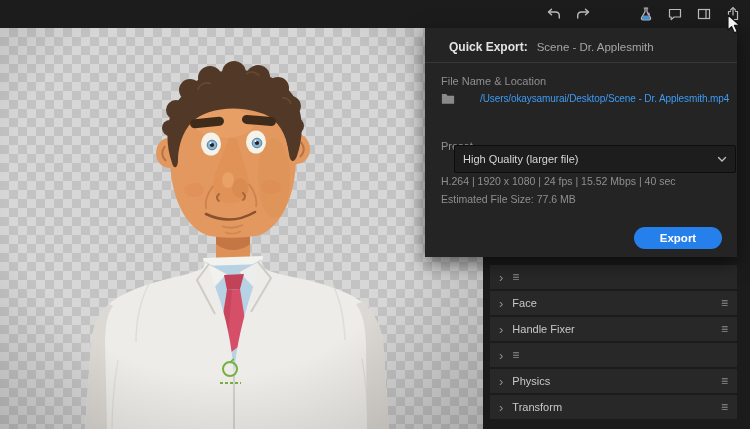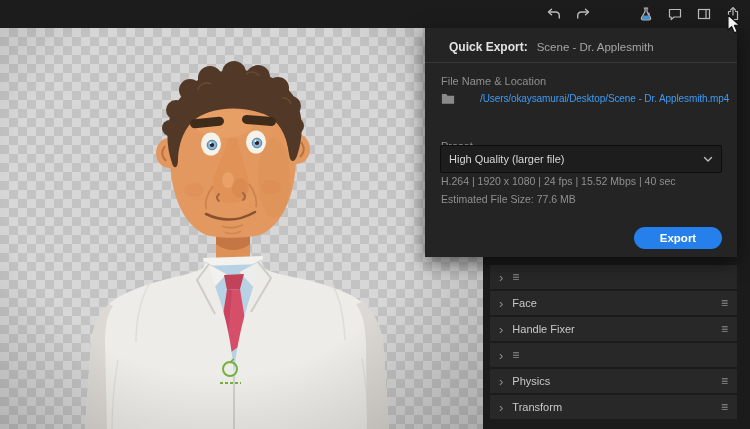--- a/index.html
+++ b/index.html
@@ -39,21 +39,21 @@
   .export-panel *{white-space:nowrap;}
   .qe-title{position:absolute;left:16px;top:12px;display:flex;gap:9px;align-items:baseline;margin-left:8px;}
   .qe-title-main{font-size:12px;font-weight:bold;color:#e3e3e3;}
   .qe-title-scene{font-size:11.5px;color:#a5a5a5;}
   .qe-divider{position:absolute;top:34px;left:0;width:100%;height:1px;background:#383838;}
   .qe-label{position:absolute;left:16px;font-size:11px;color:#8f8f8f;}
   .qe-file-label{top:47px;}
   .qe-file-row{position:absolute;left:16px;top:64px;display:flex;align-items:flex-end;gap:25px;cursor:pointer;}
   .qe-link{font-size:10px;color:#3e9bf4;letter-spacing:-0.1px;}
   .qe-preset-label{top:112px;}
-  .qe-select{position:absolute;left:15px;top:117px;width:282px;height:28px;box-sizing:border-box;
+  .qe-select{position:absolute;left:29px;top:117px;width:282px;height:28px;box-sizing:border-box;
     background:#1d1d1d;border:1px solid #0d0d0d;border-radius:2px;display:flex;align-items:center;
     justify-content:space-between;padding:0 8px;cursor:pointer;}
   .qe-select-value{font-size:11px;color:#d6d6d6;}
   .qe-info{position:absolute;left:16px;top:147px;font-size:10.5px;color:#8f8f8f;}
   .qe-size{position:absolute;left:16px;top:165px;font-size:10.5px;color:#8f8f8f;}
   .qe-export-btn{position:absolute;right:15px;top:199px;width:88px;height:22px;border:none;border-radius:12px;
     background:#2680EB;color:#ffffff;font-size:11.5px;font-weight:bold;font-family:"Liberation Sans",sans-serif;
     display:flex;align-items:center;justify-content:center;cursor:pointer;}
   
   .cursor{position:absolute;left:727px;top:14px;z-index:10;pointer-events:none;}

